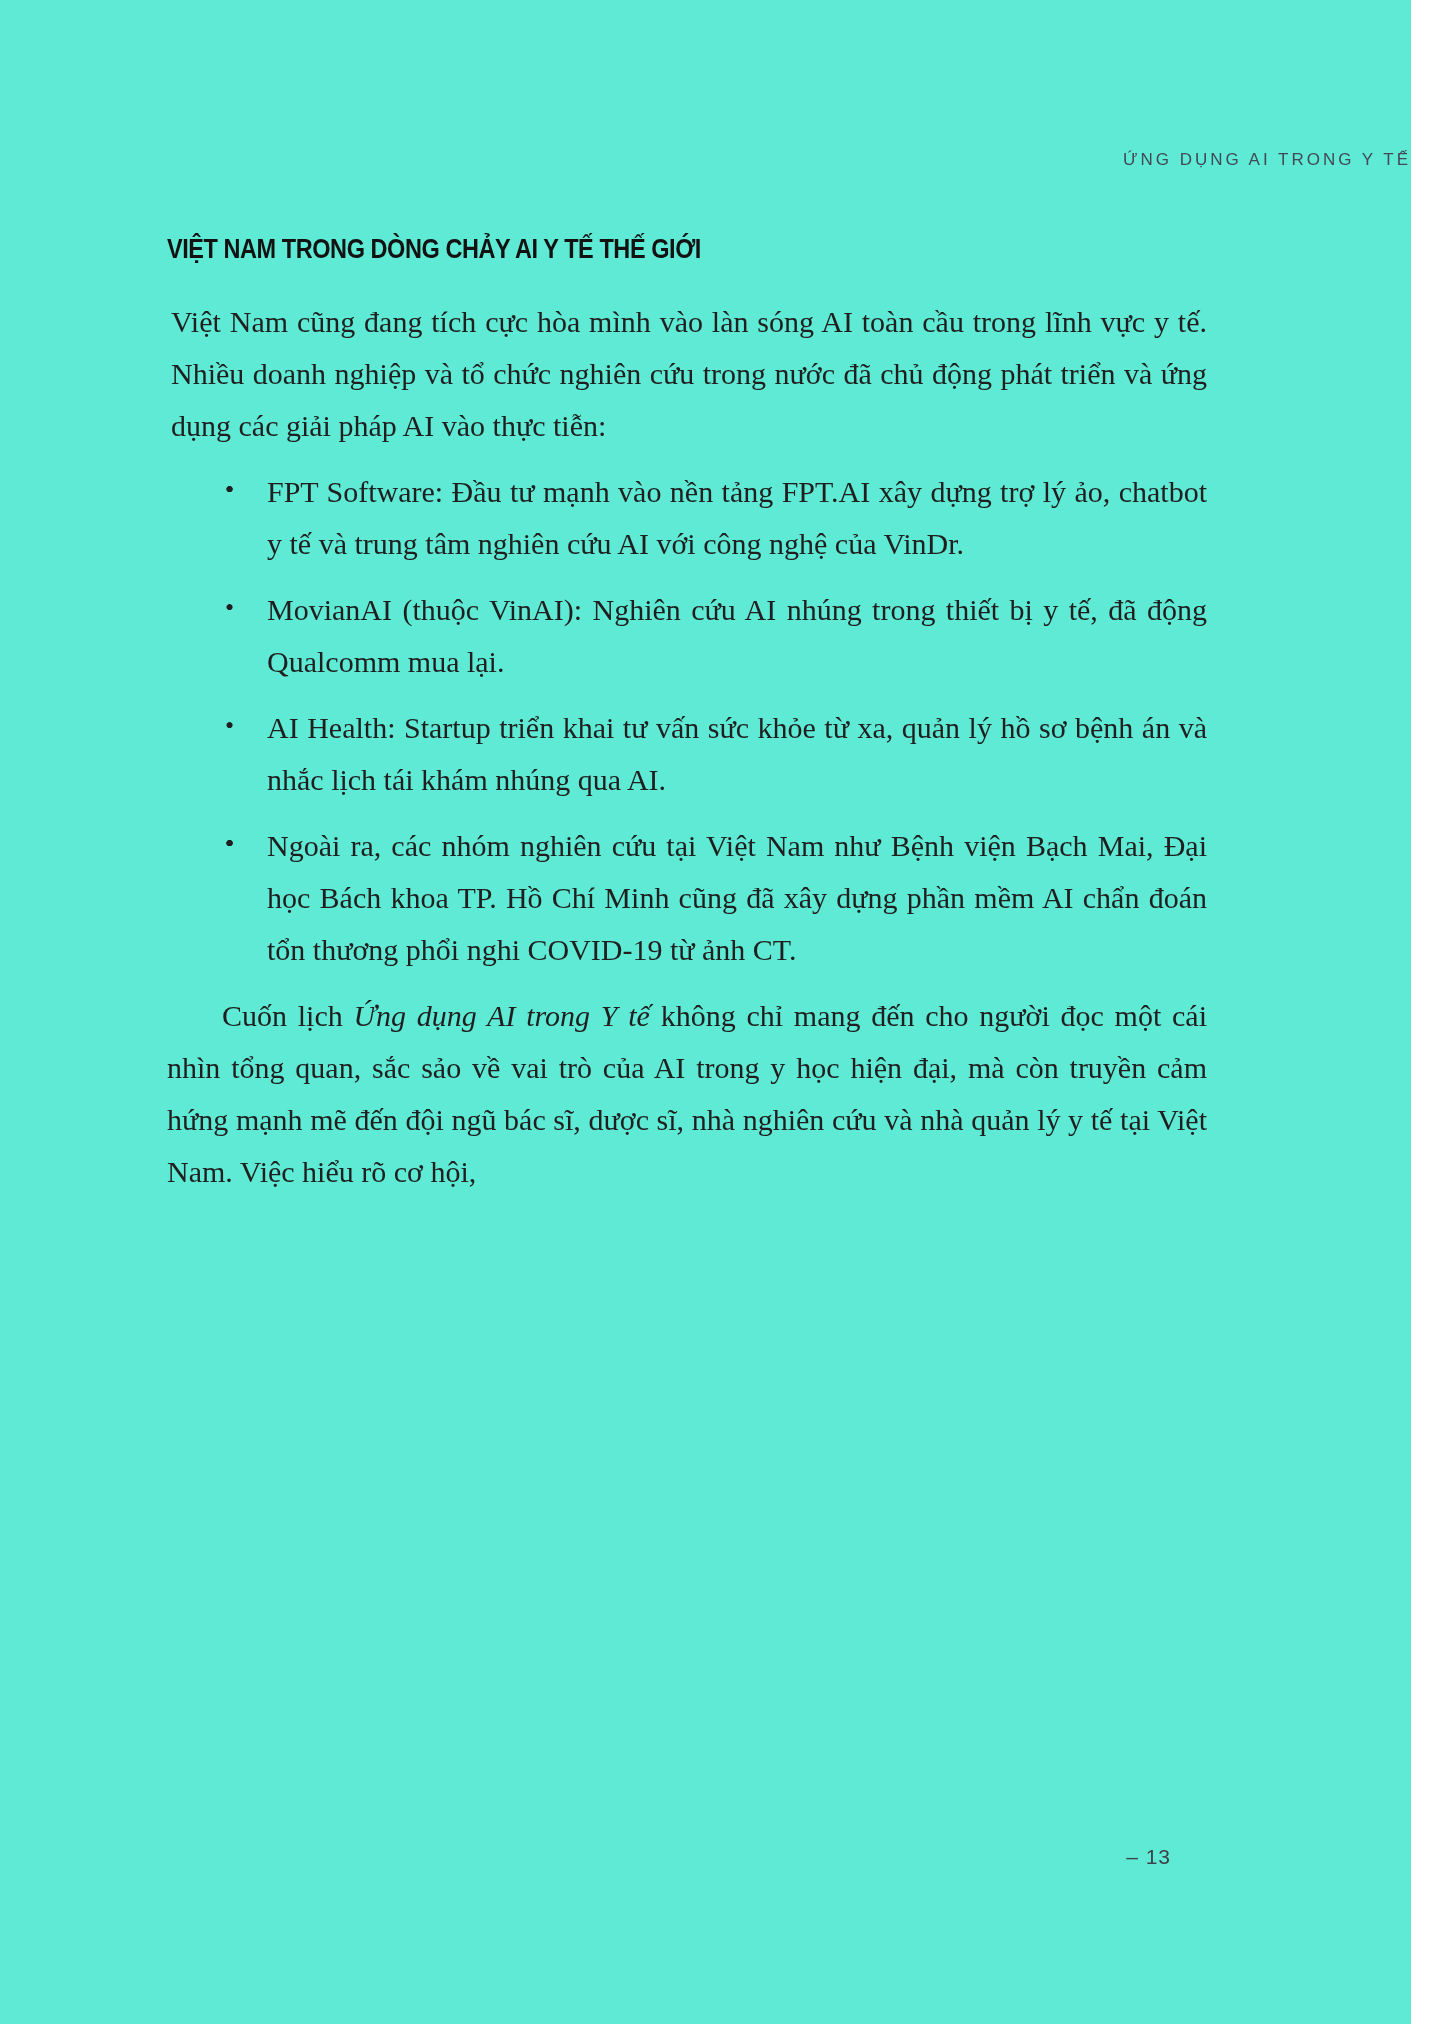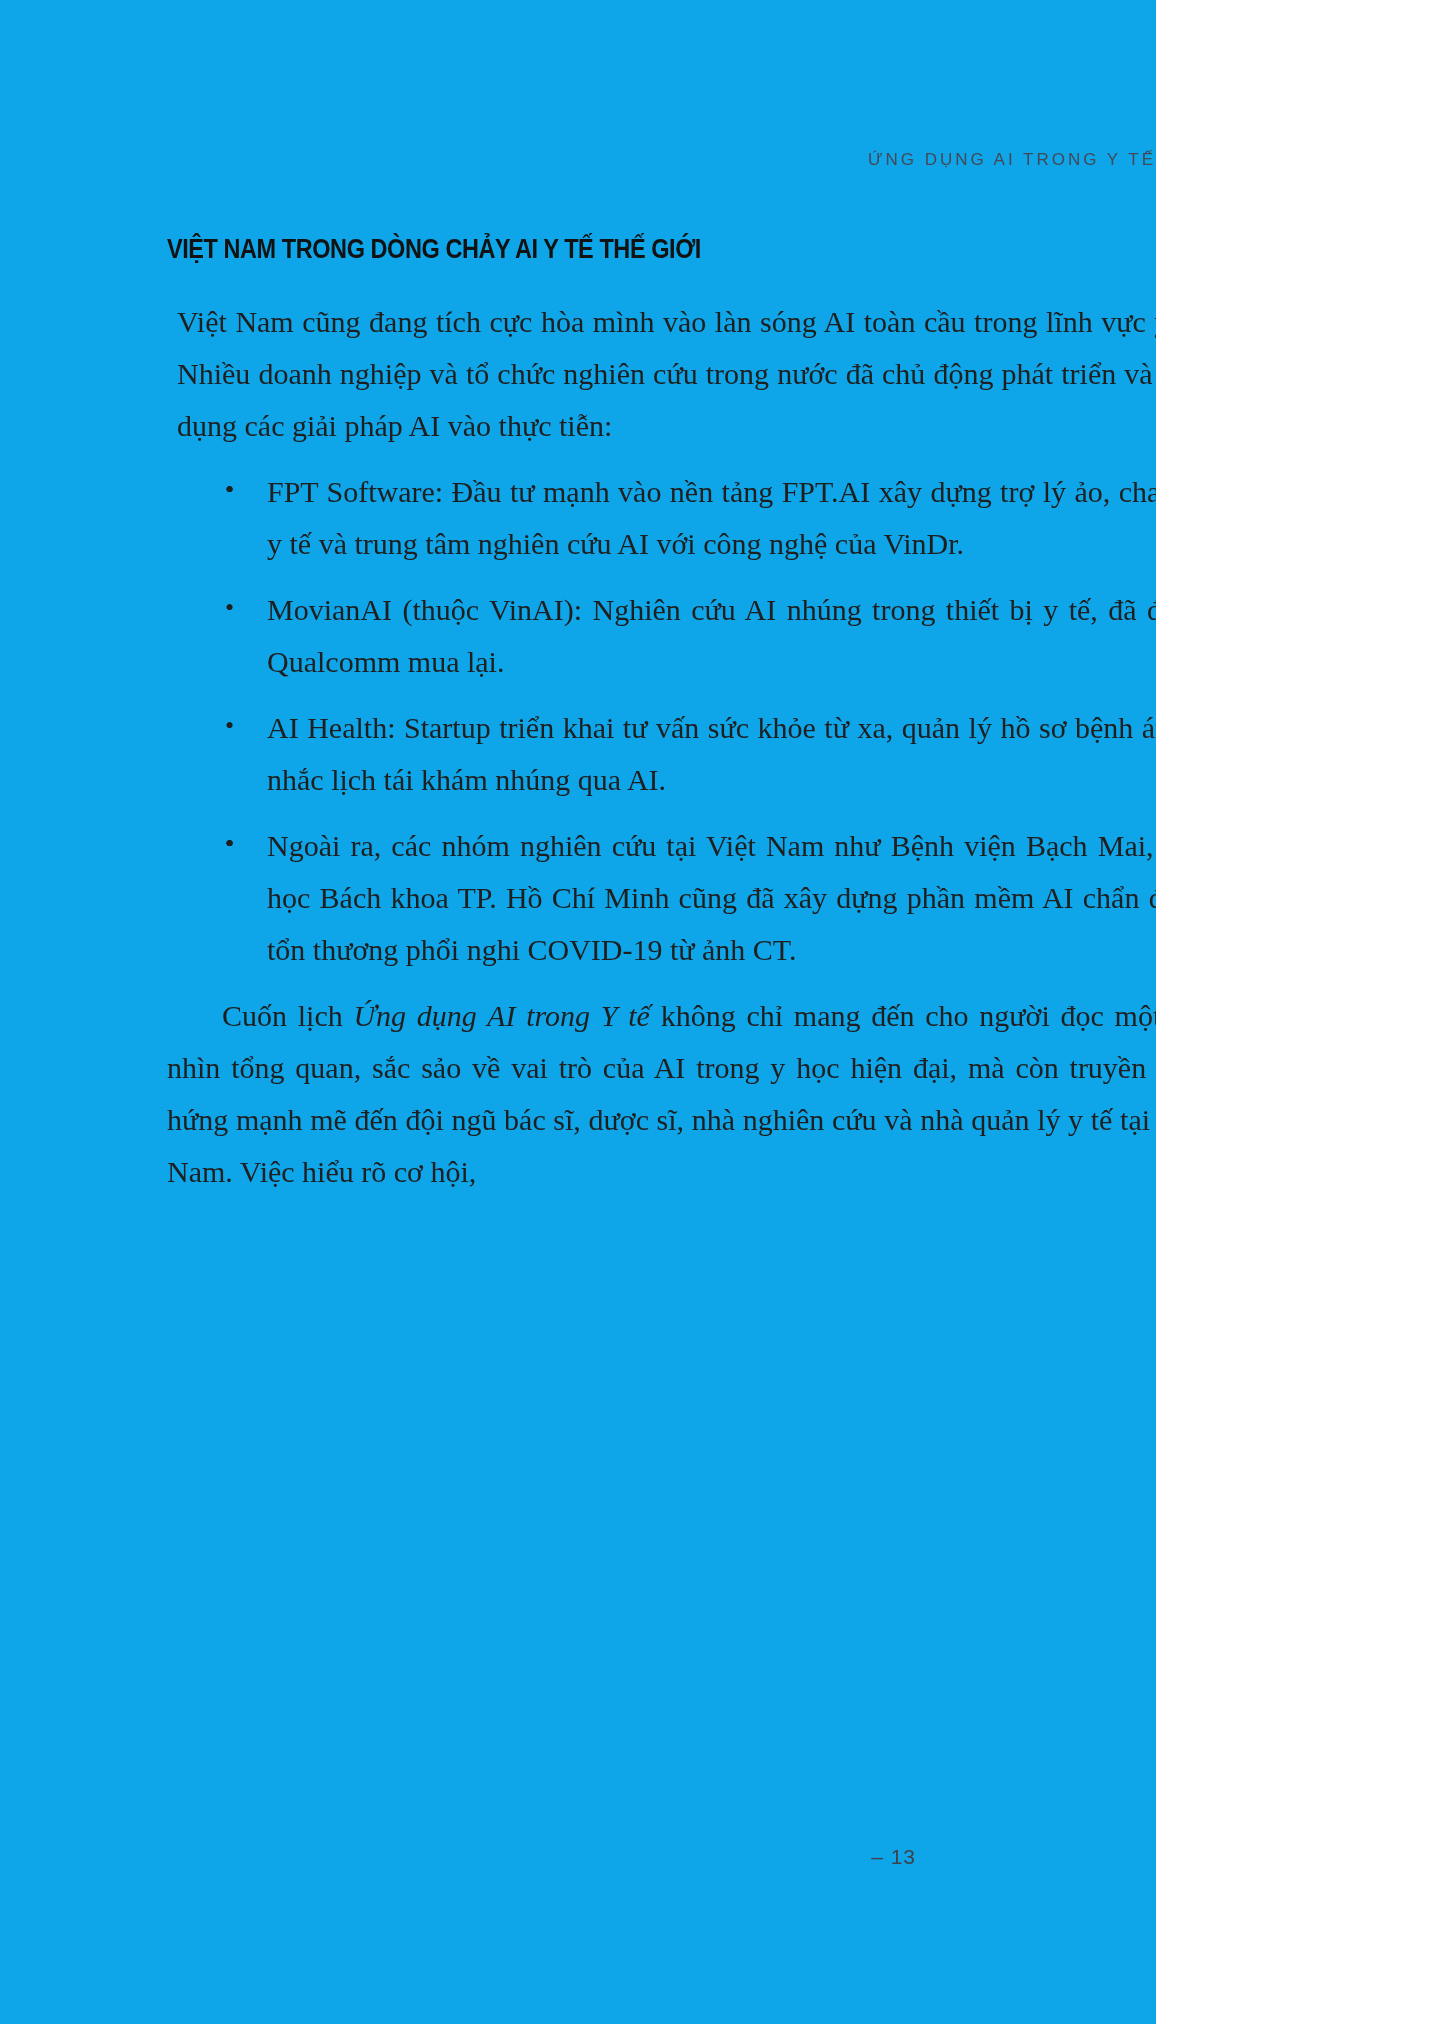--- a/index.html
+++ b/index.html
@@ -8,23 +8,23 @@
   }
   body {
     width: 1433px;
     height: 2024px;
     background: #ffffff;
     font-family: "Liberation Serif", "DejaVu Serif", serif;
     color: #222222;
   }
   .page {
     position: relative;
-    width: 1156px;
+    width: 1411px;
     height: 2024px;
-    background: #0ea5e9;
+    background: #5eead4;
     overflow: hidden;
   }
   .content {
     position: absolute;
     left: 167px;
     top: 0;
     width: 1040px;
   }
   .running-header {
     position: absolute;
@@ -56,21 +56,21 @@
     left: 0;
     width: 100%;
   }
   .body-text {
     font-size: 30px;
     line-height: 52px;
     text-align: justify;
     color: #1f1f1f;
   }
   .intro {
-    margin: 0 0 14px 10px;
+    margin: 0 0 14px 4px;
   }
   .bullet-list {
     margin: 0;
   }
   .bullet-item {
     position: relative;
     padding-left: 100px;
     margin-bottom: 14px;
   }
   .bullet-marker {

